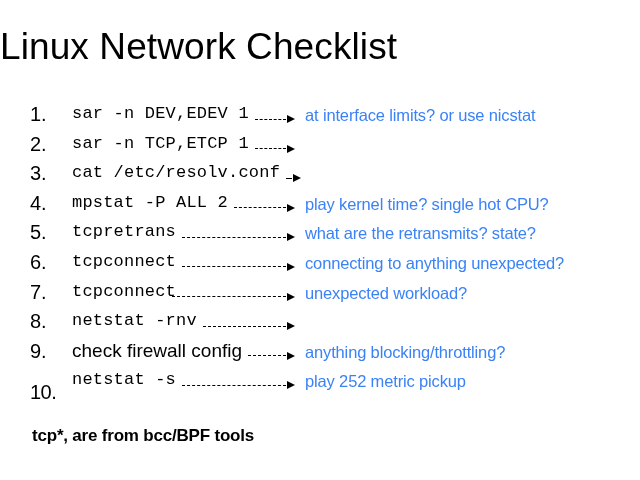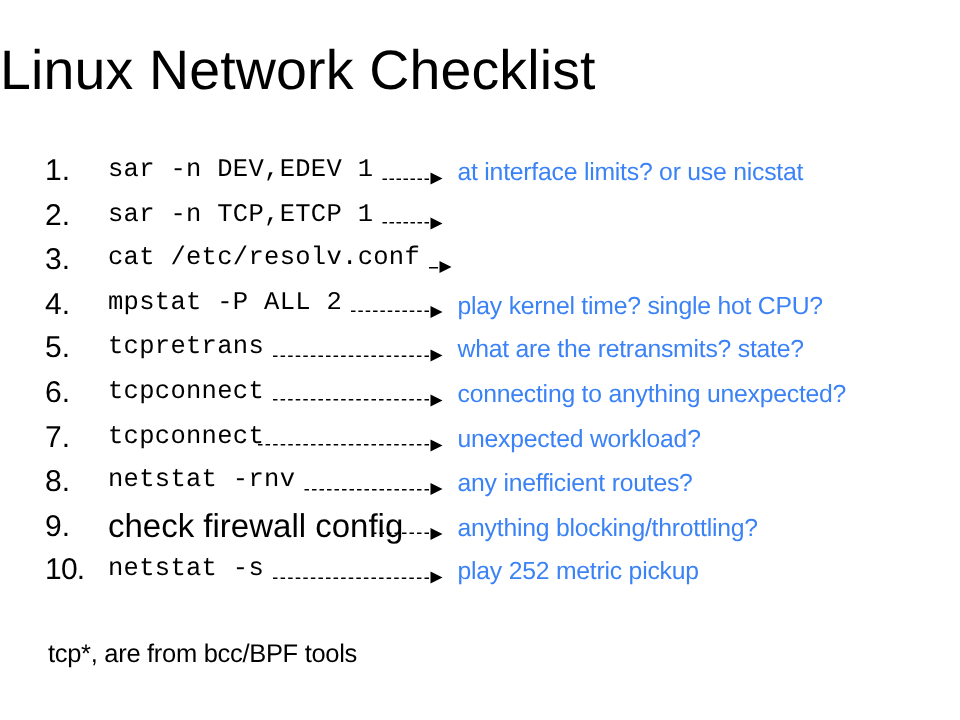--- a/index.html
+++ b/index.html
@@ -59,37 +59,37 @@
     top: 0;
     width: 40px;
     text-align: left;
     font-family: "Liberation Sans", sans-serif;
     font-size: 20px;
     font-weight: 400;
     line-height: 26px;
     color: #000000;
     white-space: nowrap;
   }
-  .row.wide-num .num { letter-spacing: -0.5px; }
+  .row.wide-num .num { letter-spacing: -0.5px; margin-top: 12px; }
 
   .cmd {
     position: absolute;
     left: 42px;
     top: 0;
     font-family: "Liberation Mono", "DejaVu Sans Mono", monospace;
     font-size: 17px;
     font-weight: 400;
     line-height: 26px;
     letter-spacing: 0.2px;
     color: #000000;
     white-space: pre;
   }
   .cmd.sans {
     font-family: "Liberation Sans", sans-serif;
-    font-size: 22px;
+    font-size: 19px;
     letter-spacing: 0;
   }
 
   
   .conn {
     position: absolute;
     top: 13px;
     height: 10px;
     display: flex;
     align-items: center;
@@ -123,21 +123,21 @@
     white-space: nowrap;
   }
 
   
   #footnote {
     position: absolute;
     left: 32px;
     top: 425px;
     font-family: "Liberation Sans", sans-serif;
     font-size: 17px;
-    font-weight: 400;
+    font-weight: 700;
     line-height: 22px;
     letter-spacing: -0.2px;
     color: #000000;
     white-space: nowrap;
   }
 </style>
 </head>
 <body>
 
 <div id="slide">
@@ -206,21 +206,20 @@
         </span>
         <span class="desc">unexpected workload?</span>
       </div>
       <div class="row">
         <span class="num">8.</span>
         <span class="cmd">netstat -rnv</span>
         <span class="conn" style="left: 172.828px;">
           <span class="dashes" style="width: 83.1719px;"></span>
           <span class="head"></span>
         </span>
-        <span class="desc">any inefficient routes?</span>
       </div>
       <div class="row">
         <span class="num">9.</span>
         <span class="cmd sans">check firewall config</span>
         <span class="conn" style="left: 218.031px;">
           <span class="dashes" style="width: 37.9688px;"></span>
           <span class="head"></span>
         </span>
         <span class="desc">anything blocking/throttling?</span>
       </div>

